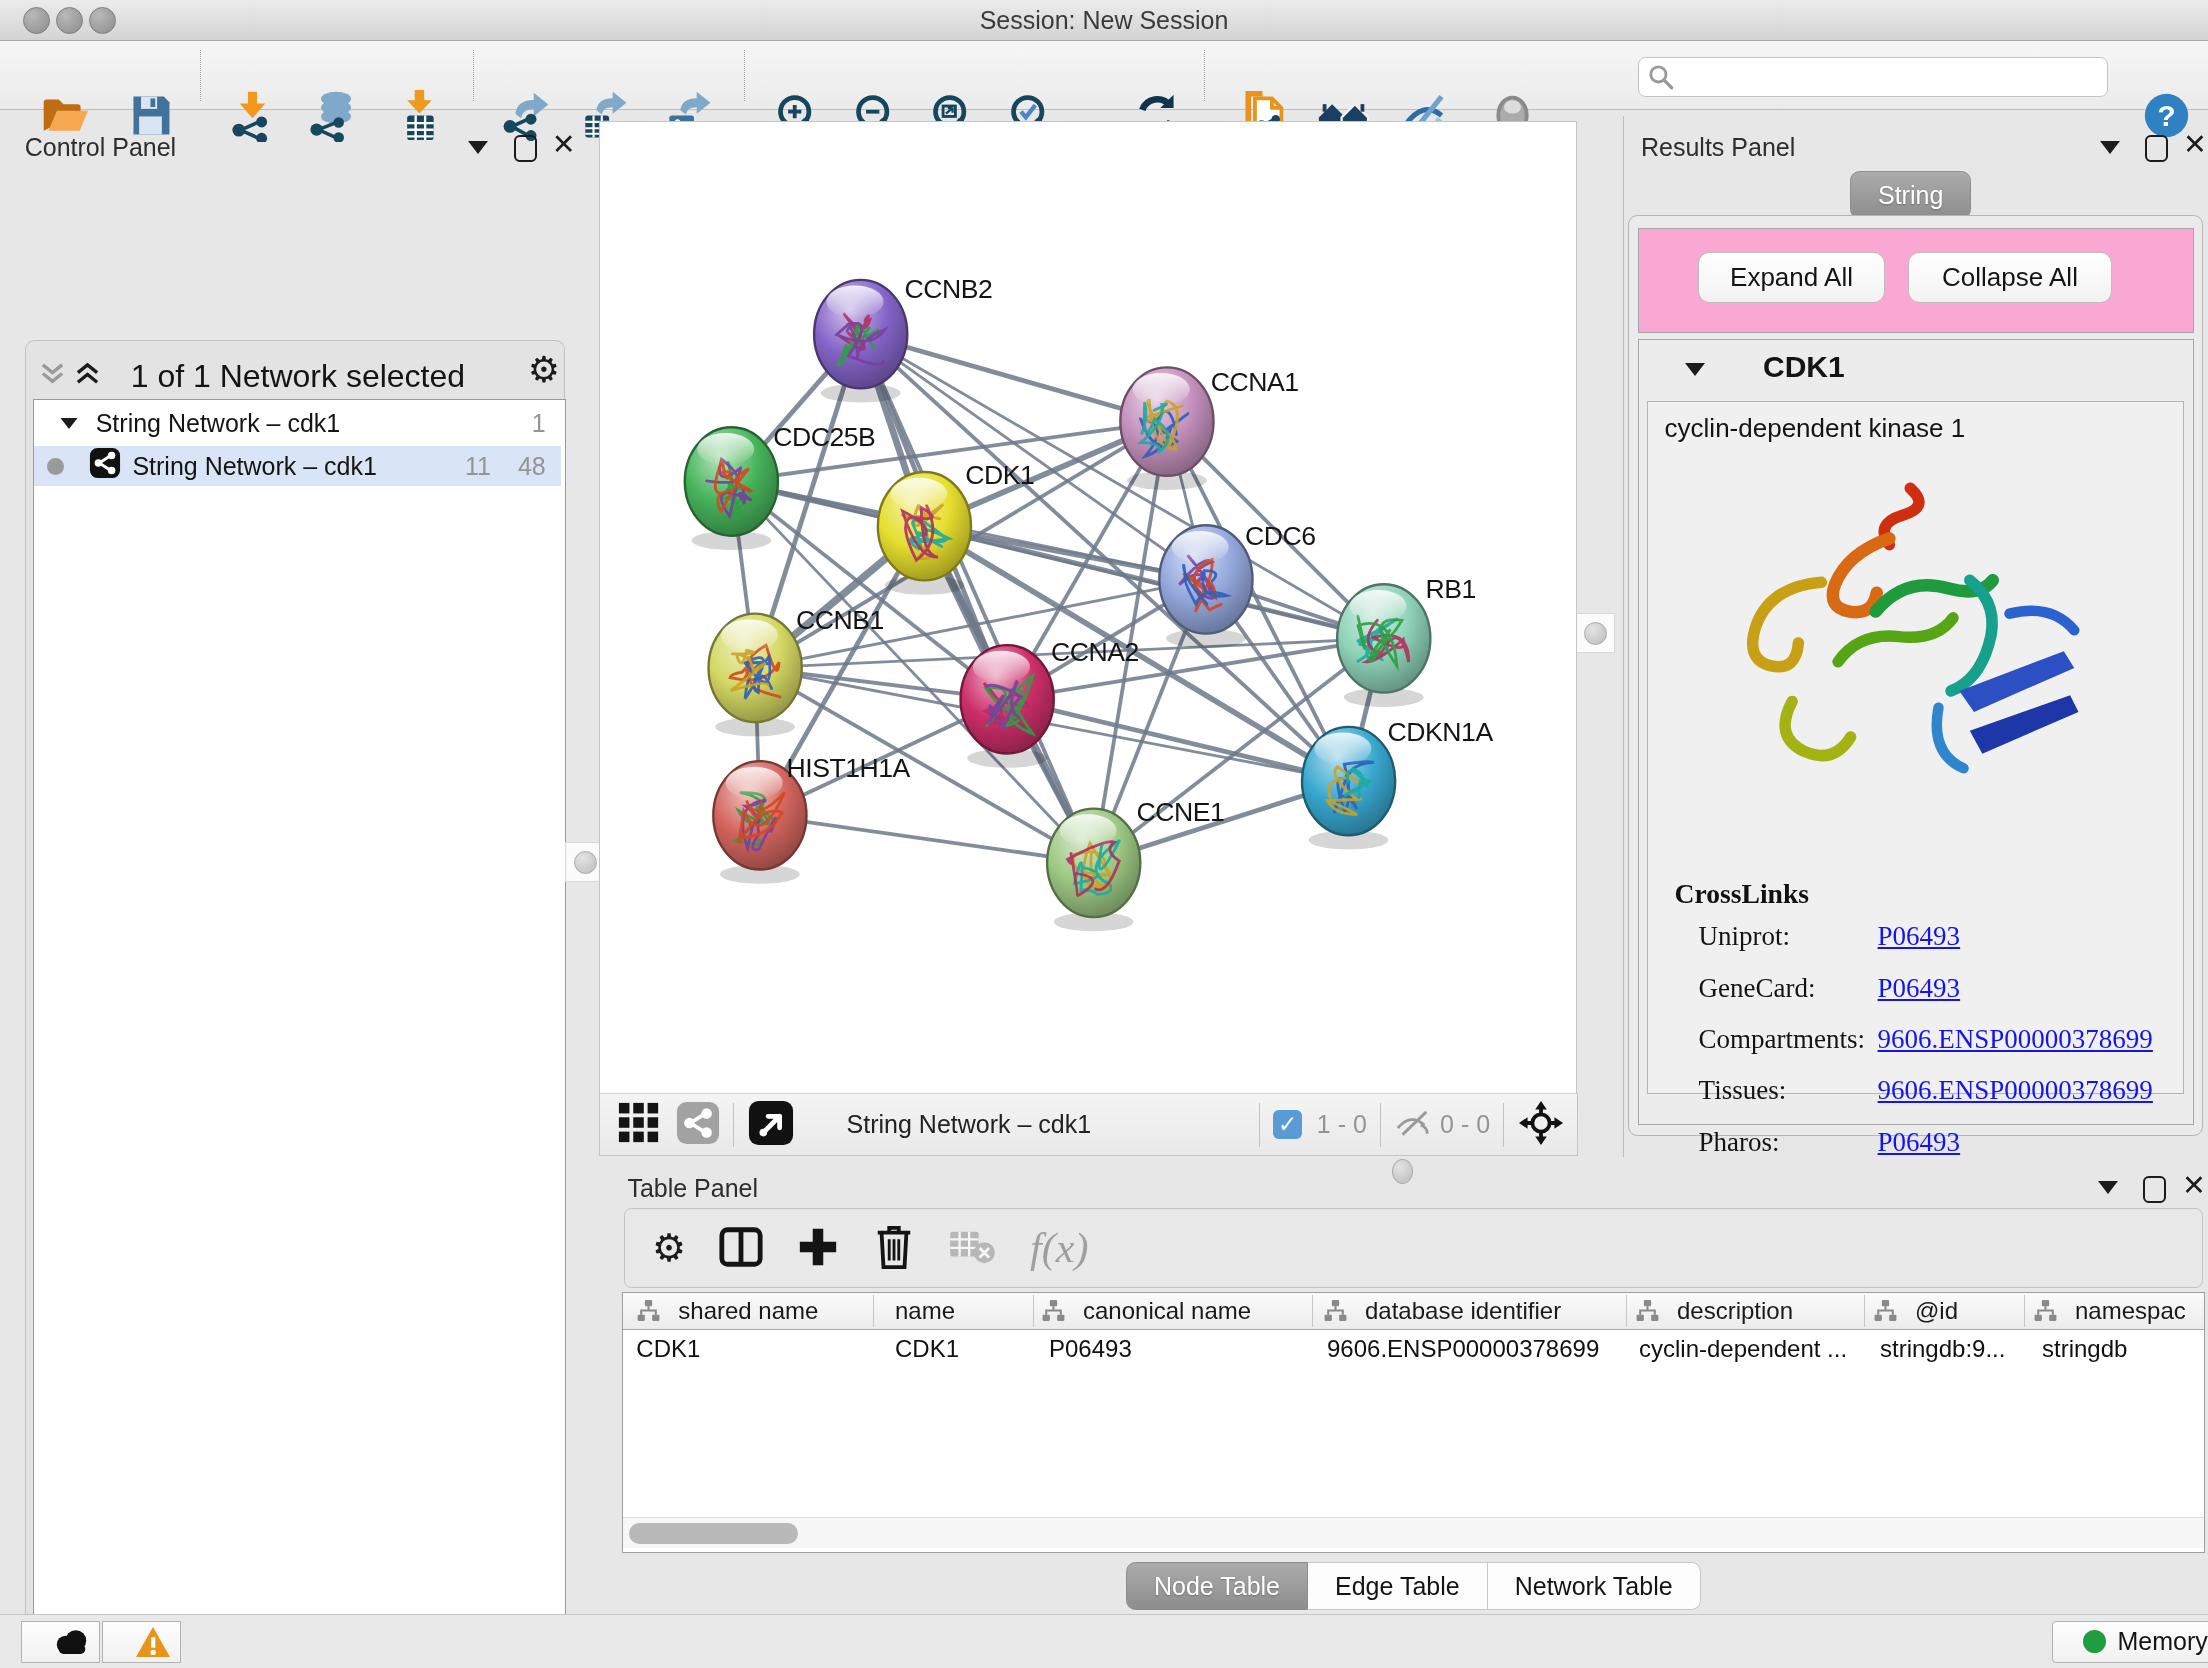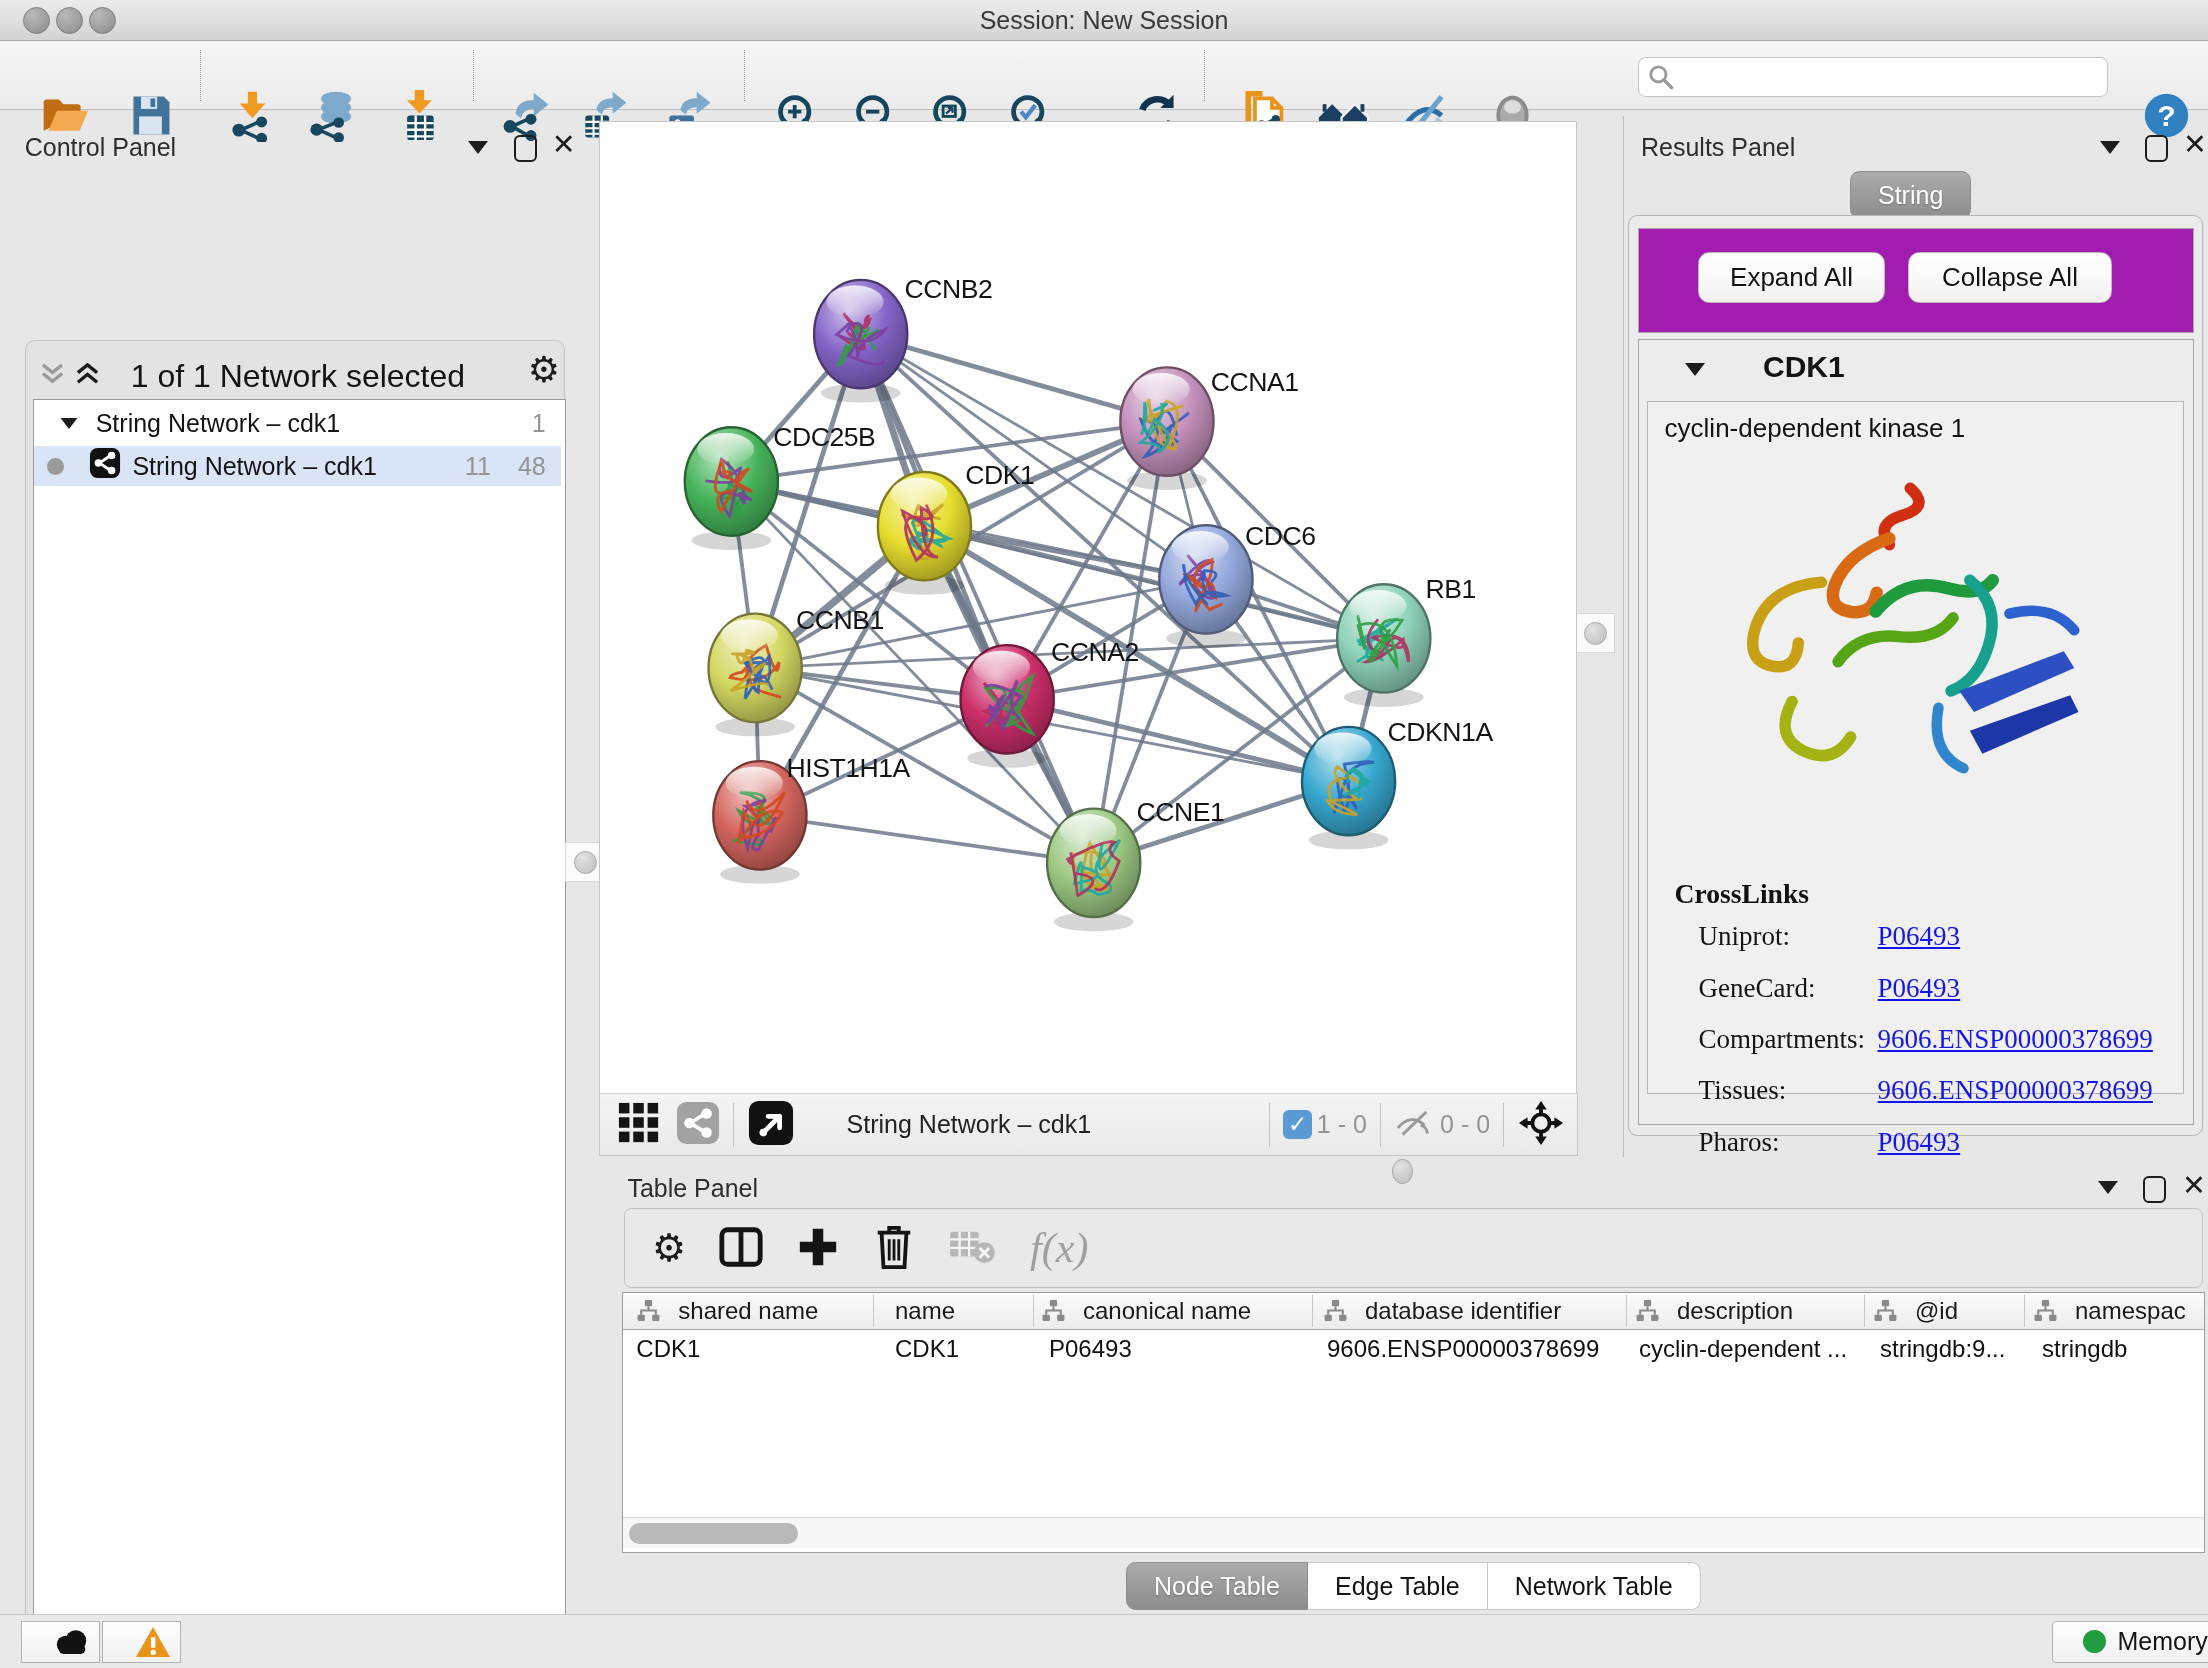--- a/index.html
+++ b/index.html
@@ -34,21 +34,21 @@
   .seg .tab:last-child{border-radius:0 9.5px 9.5px 0;}
   .seg .tab.sel{background:linear-gradient(#ababab,#8d8d8d);color:#fff;border-color:#8d8d8d;
     text-shadow:0 1px 1.9px rgba(0,0,0,.25);}
   
   .cp-box{left:19px;top:224px;width:538px;height:1354px;background:#e3e3e3;border:1px solid #c2c2c2;border-radius:9.5px;}
   .cp-white{left:27px;top:283px;width:531px;height:1294px;background:#fff;border:1.9px solid #9a9a9a;}
   .treerow{position:absolute;left:0;width:527px;height:40px;display:flex;align-items:center;font-size:25px;color:#141414;}
   .graynum{color:#949494;font-size:25px;}
   
   .rp-outer{left:1628px;top:215px;width:573px;height:919px;background:#ebebeb;border:1px solid #b5b5b5;border-radius:9.5px;}
-  .rp-boxa{left:1638px;top:228px;width:554px;height:103px;background:#a21caf;border:1.9px solid #a6a6a6;}
+  .rp-boxa{left:1638px;top:228px;width:554px;height:103px;background:#f9a8d4;border:1.9px solid #a6a6a6;}
   .rp-boxb{left:1638px;top:339px;width:554px;height:784px;background:#ececec;border:1.9px solid #a6a6a6;}
   .btn{background:linear-gradient(#ffffff,#f2f2f2);border:1.9px solid #bdbdbd;border-radius:11.4px;
     font-size:26px;color:#141414;display:flex;align-items:center;justify-content:center;}
   .serif{font-family:"Liberation Serif","DejaVu Serif",serif;}
   .xlink{color:#1414ee;text-decoration:underline;font-size:27px;}
   .xlabel{font-size:27px;color:#141414;}
   
   .netcanvas{left:599px;top:121px;width:976px;height:971px;background:#fff;border:1px solid #c6c6c6;}
   .nettool{left:599px;top:1093px;width:977px;height:61px;background:linear-gradient(#f4f4f4,#e9e9e9);
     border:1px solid #c6c6c6;border-top:1px solid #cfcfcf;display:flex;align-items:center;}
@@ -602,21 +602,21 @@
     <span class="ntsep"></span>
     <span>
       <svg width="46" height="46" viewBox="0 0 48 48">
           <rect x="1" y="1" width="46" height="46" rx="10" fill="#111"></rect>
           <path d="M16 34 L33 17 M33 17 h-12 M33 17 v12" stroke="#fff" stroke-width="5" stroke-linecap="round" fill="none"></path>
           <circle cx="16" cy="34" r="4" fill="#fff"></circle>
         </svg></span>
     <span class="txt" style="margin-left:53px;font-size:25px;color:#222">String Network – cdk1</span>
     <span class="ntsep" style="margin-left:auto"></span>
     <span style="width:28.5px;height:28.5px;background:#5b9bd5;border-radius:5.7px;color:#fff;font-size:23px;font-weight:bold;display:flex;align-items:center;justify-content:center">✓</span>
-    <span class="txt graynum" style="margin-left:5px">1 - 0</span>
+    <span class="txt graynum" style="margin-left:15px">1 - 0</span>
     <span class="ntsep"></span>
     <span>
       <svg width="38" height="28.5" viewBox="0 0 40 30">
           <g stroke="#9a9a9a" stroke-width="3" fill="none">
             <path d="M4 20 Q18 4 32 17"></path>
             <path d="M9 27 L34 3"></path>
             <path d="M28 17 q7 2 7 9"></path>
           </g>
         </svg></span>
     <span class="txt graynum" style="margin-left:7.6px">0 - 0</span>

